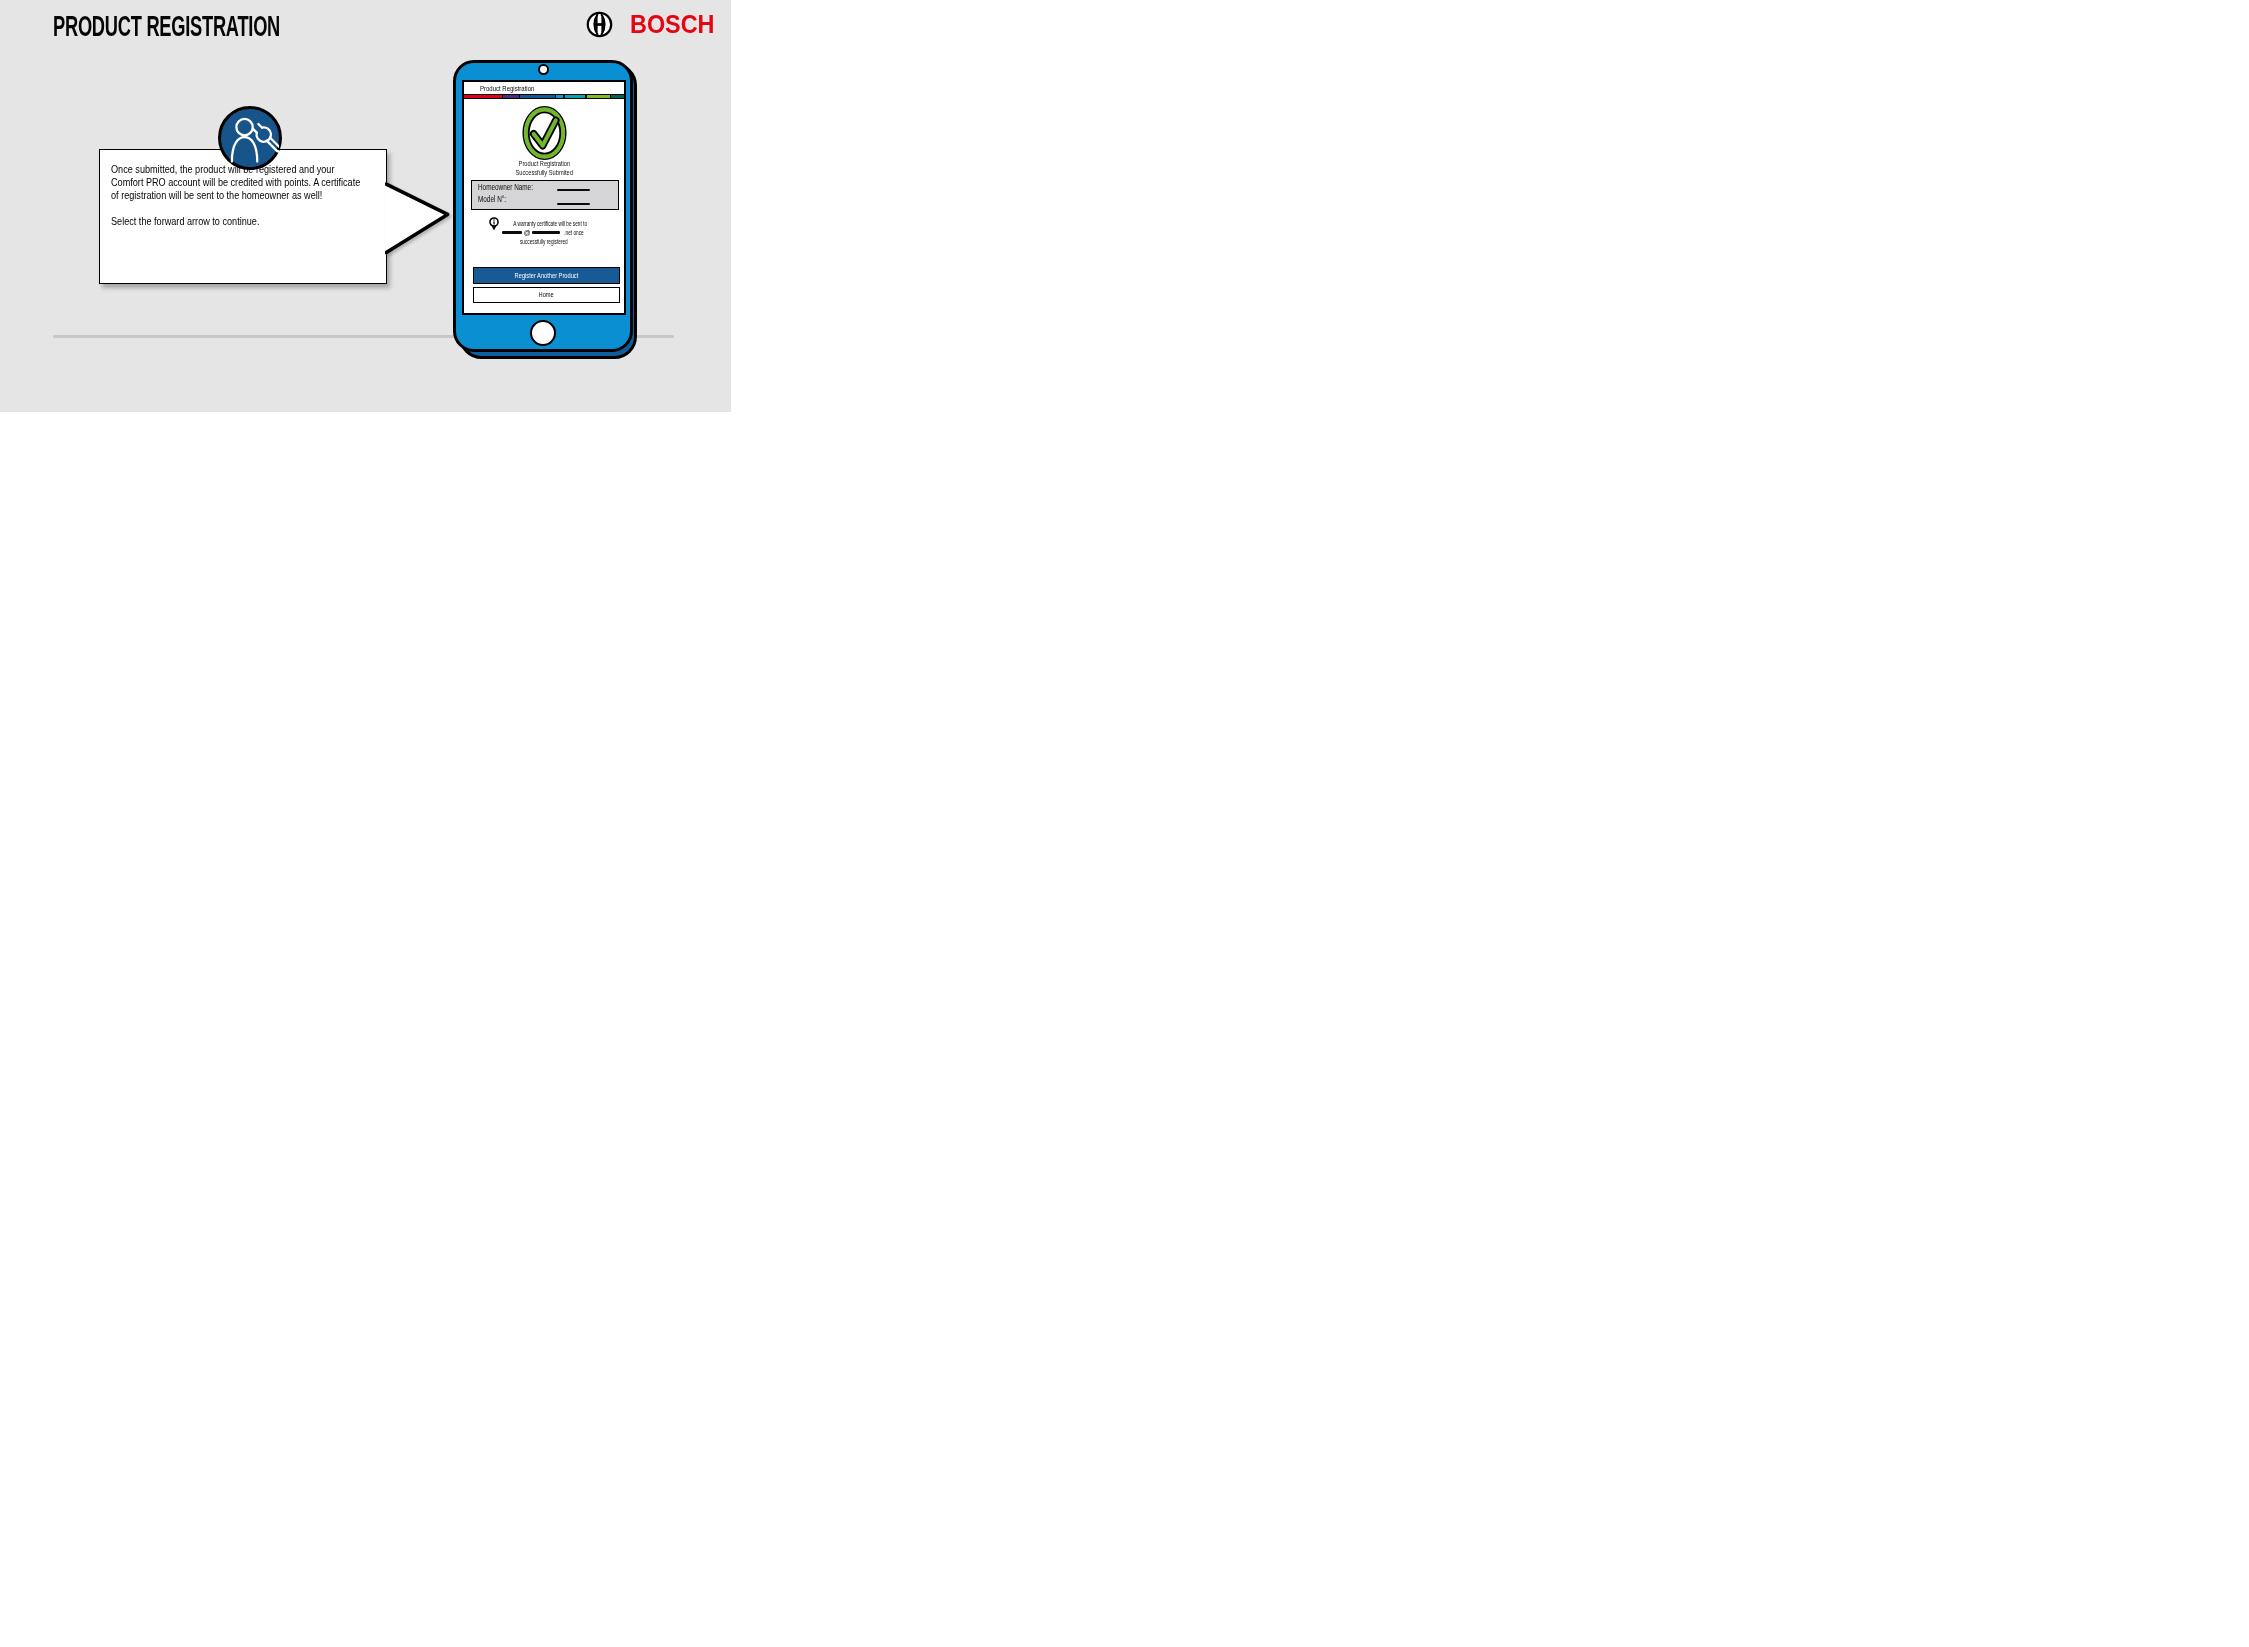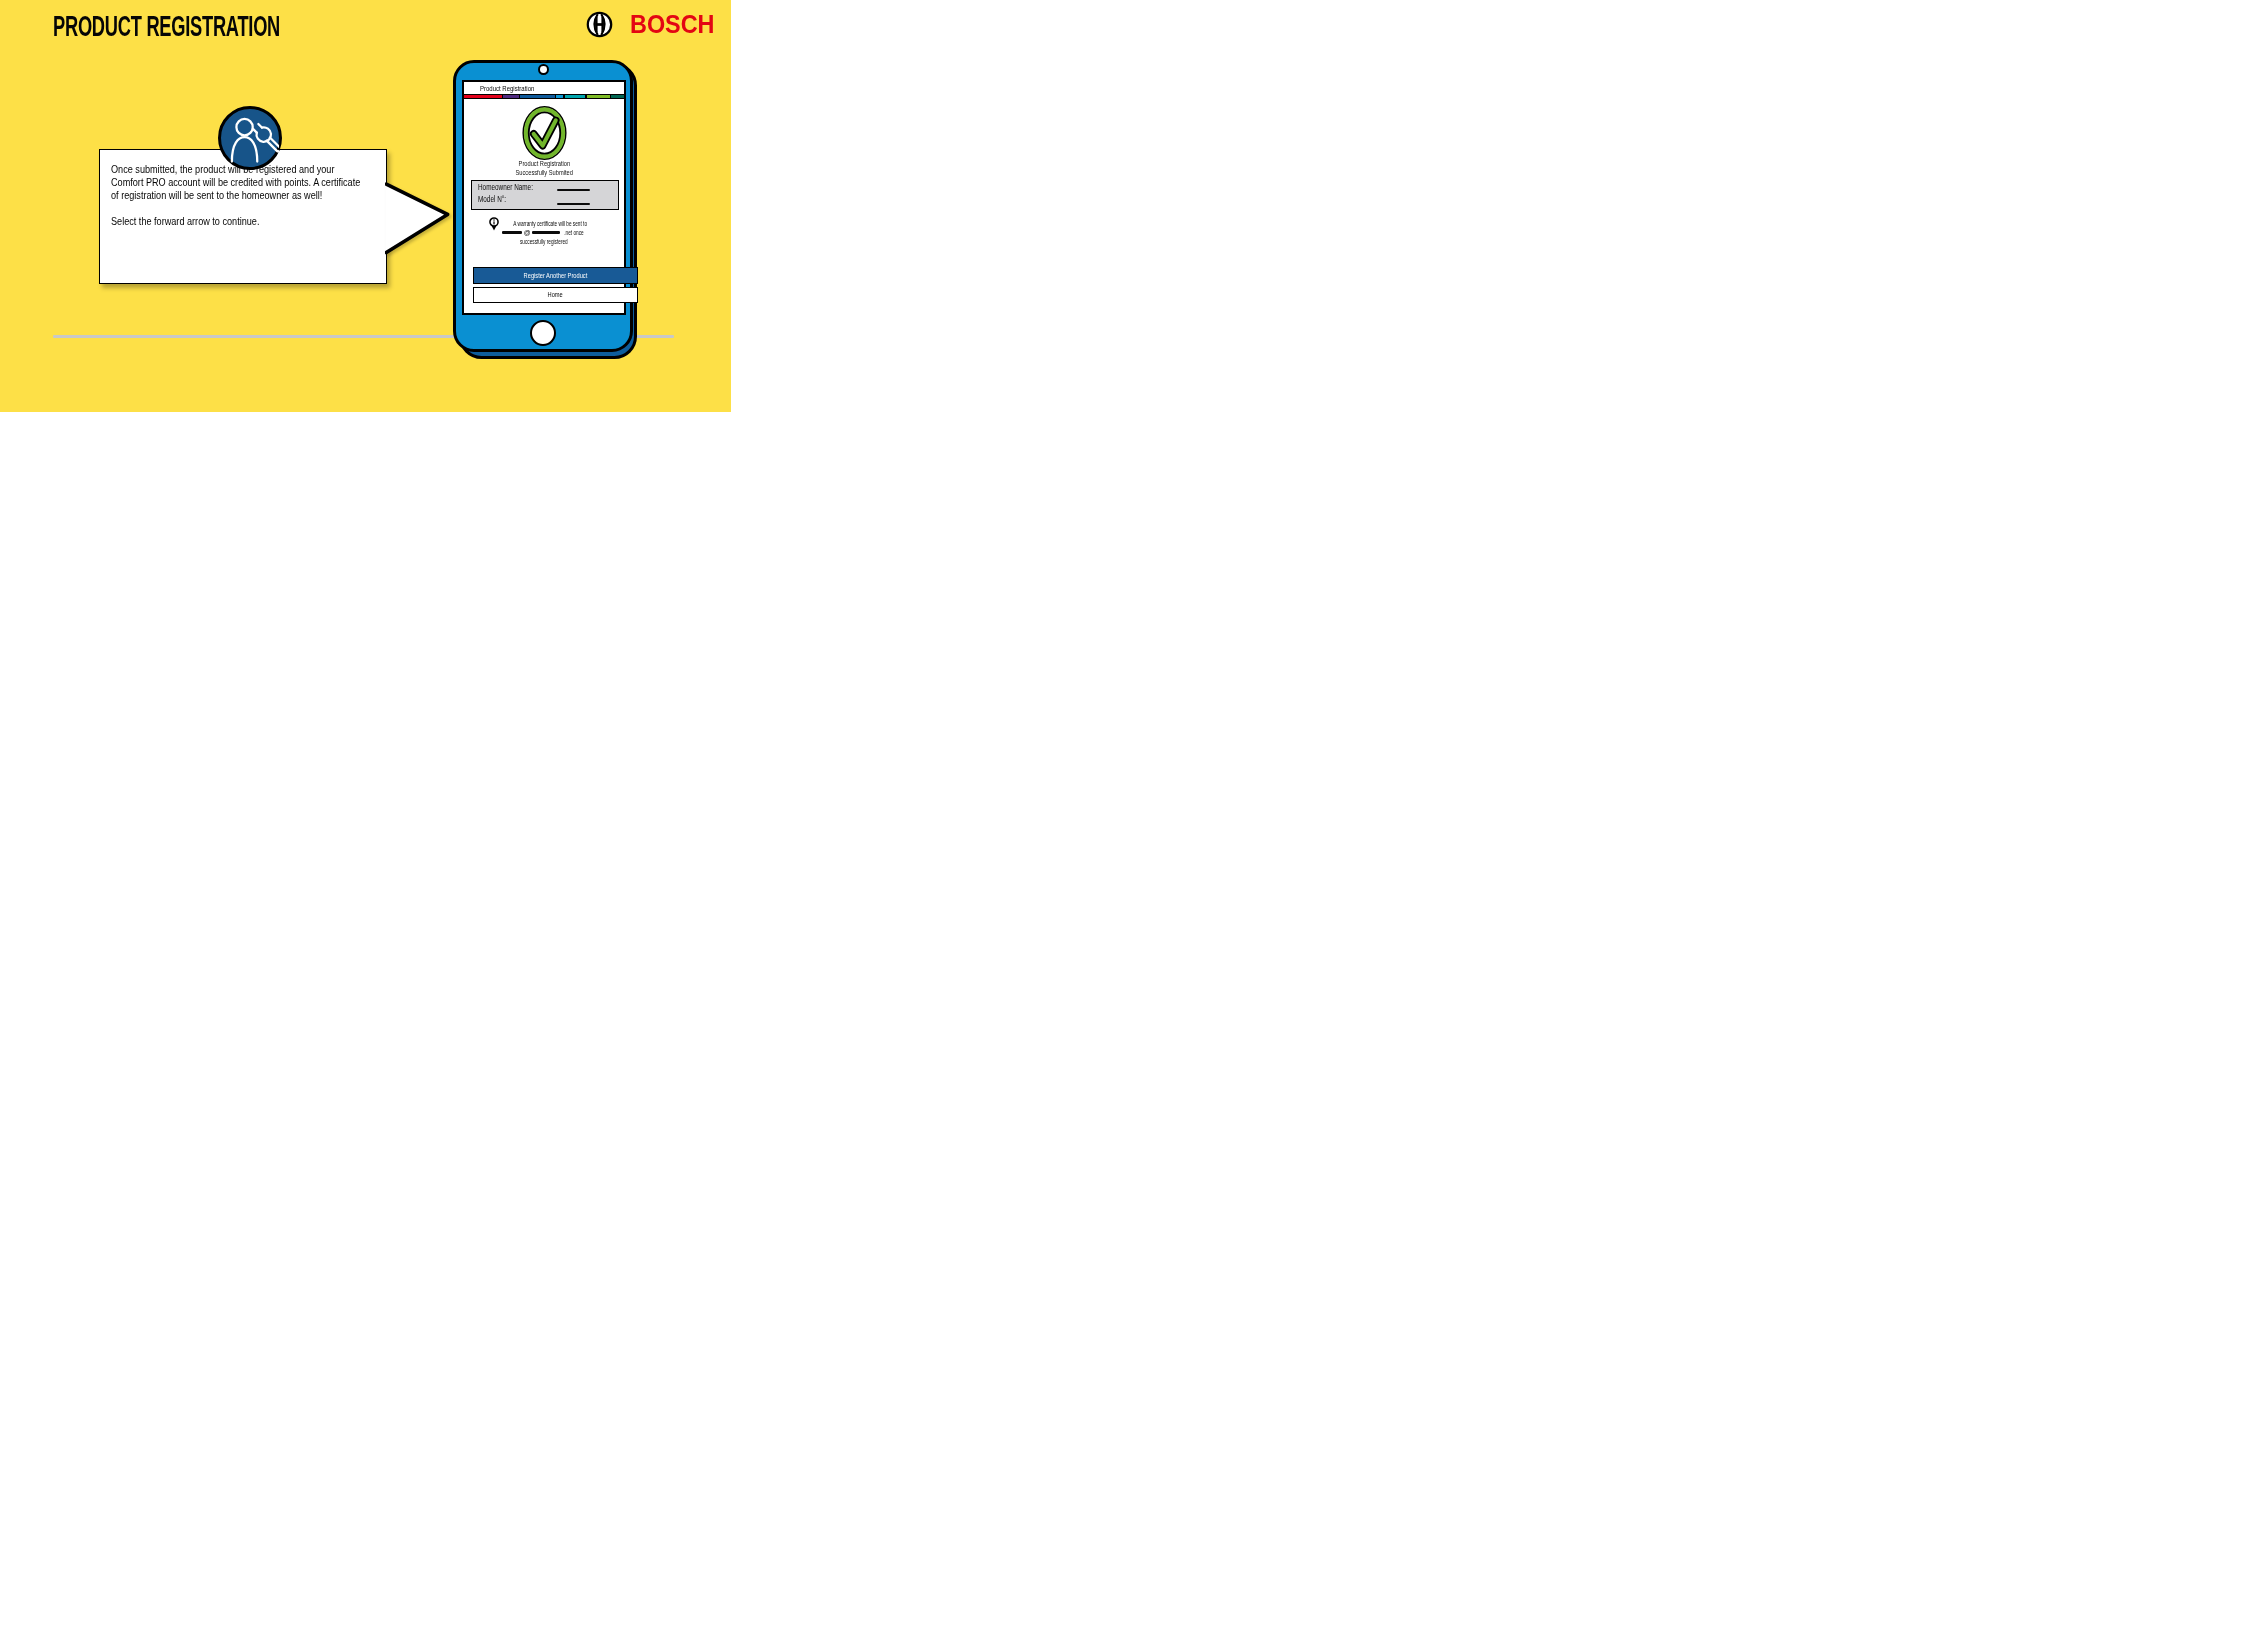--- a/index.html
+++ b/index.html
@@ -1,17 +1,17 @@
 <!DOCTYPE html>
 <html style="font-size:7.2px"><head>
 <meta charset="utf-8">
 <style>
   * { margin:0; padding:0; box-sizing:border-box; }
   body { background:#ffffff; font-family:"Liberation Sans","DejaVu Sans",sans-serif; }
-  .slide { position:relative; width:731px; height:412px; background:#fde047; overflow:hidden;padding-left:32px; }
+  .slide { position:relative; width:731px; height:412px; background:#e5e5e5; overflow:hidden;padding-left:32px; }
 
   
   .cx-l { display:inline-block; transform:scaleX(.75); transform-origin:0 50%; white-space:nowrap; }
   .cx-c { display:inline-block; transform:scaleX(.75); transform-origin:50% 50%; white-space:nowrap; }
 
   
   .slide-title { position:absolute; left:53px; top:10px; font-size:29px; font-weight:700; color:#060606;
                  transform:scaleX(.63); transform-origin:0 0; white-space:nowrap; letter-spacing:-0.4px; }
   .bosch { position:absolute; right:7.2px; top:9px; display:flex; align-items:center; gap:17px; }
   .bosch-word { font-size:26px; font-weight:700; letter-spacing:0px; transform:scaleX(.9); transform-origin:0 50%; }
@@ -47,21 +47,21 @@
   .mb-row1 { top:13px; } .mb-row2 { top:1px; }
   .mb-dash { position:absolute; width:33px; height:2.2px; background:#0b0b0b; border-radius:1.3px; left:85px; }
   .mb-dash1 { top:7.6px; } .mb-dash2 { top:22px; }
 
   .note { position:absolute; left:0; top:137px; width:100%; font-size:6.3px; color:#0a0a0a; }
   .note-row { display:flex; justify-content:center; align-items:center; height:9px; }
   .note-dash { display:inline-block; height:2.2px; background:#0b0b0b; border-radius:1.1px; margin:0 1.3px; }
   .nd1 { width:20px; } .nd2 { width:28px; }
   .note-at { font-size:6.7px; }
 
-  .app-btn { position:absolute; left:9px; width:165px; border:1.8px solid #000; display:flex; align-items:center; justify-content:center; cursor:pointer; }
+  .app-btn { position:absolute; left:9px; width:147px; border:1.8px solid #000; display:flex; align-items:center; justify-content:center; cursor:pointer; }
   .app-btn-primary { top:185px; height:16.6px; color:#fff; font-size:7.6px; }
   .app-btn-secondary { top:205px; height:15.7px; background:#fff; color:#0a0a0a; font-size:7.6px;align-items:center; }
 
   .ground-line { position:absolute; left:53px; top:335px; width:621px; height:2.7px; border-radius:1.3px; z-index:0; }
 </style>
 </head>
 <body>
 
 <div class="slide">
 

